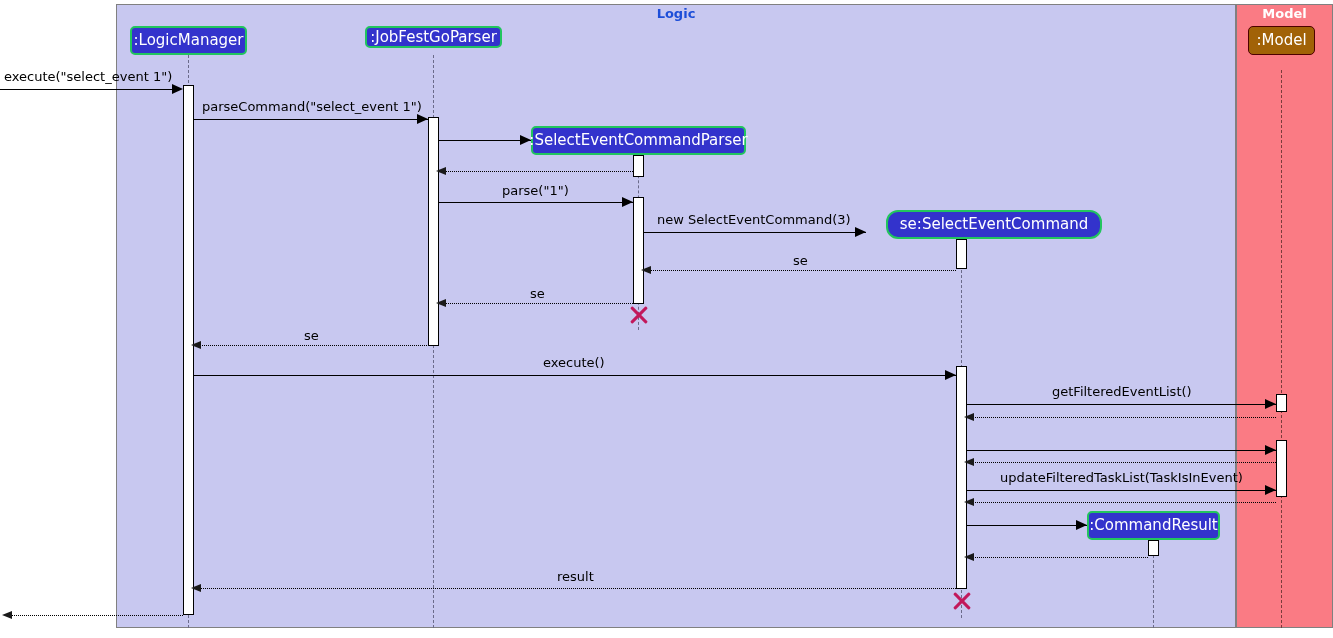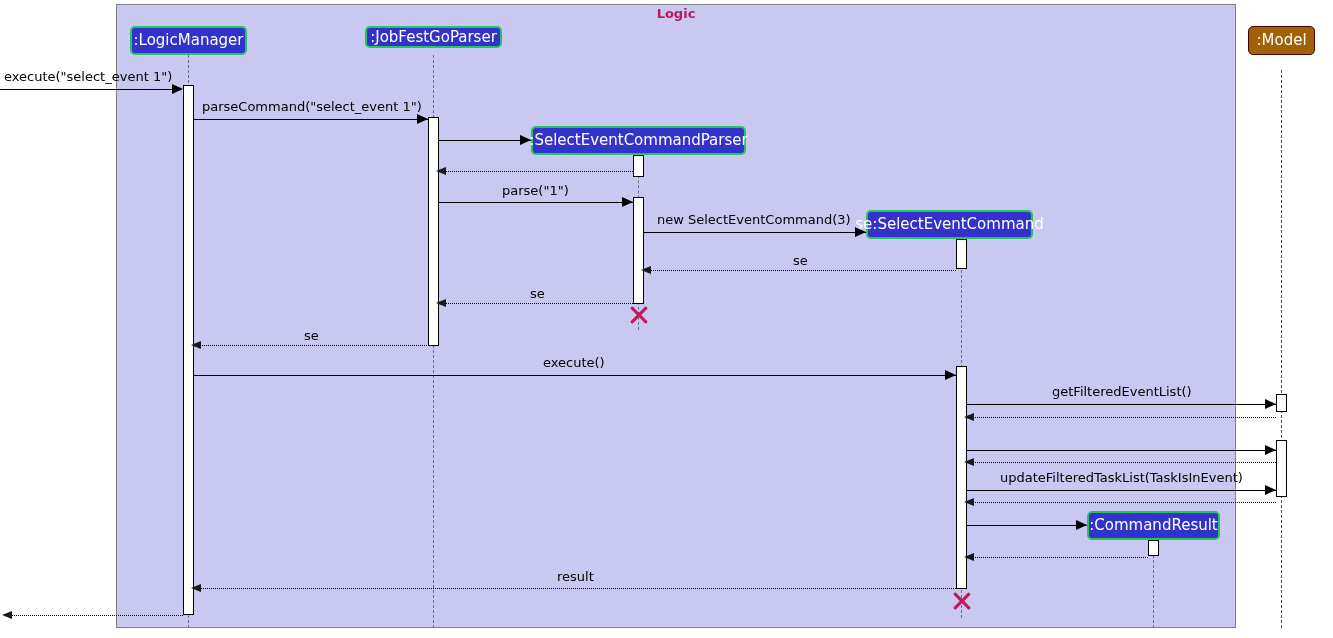--- a/index.html
+++ b/index.html
@@ -29,21 +29,21 @@
     background: #c8c8f0;
   }
   .group-model {
     background: #fa7b84;
   }
   .group-title {
     position: absolute;
     top: 1px;
     width: 100%;
     text-align: center;
-    color: #be185d;
+    color: #1d4ed8;
     font-size: 13px;
     font-weight: bold;
     white-space: nowrap;
   }
   .group-model .group-title {
     color: #ffffff;
   }
 
   
   .participant {
@@ -141,41 +141,44 @@
 </style>
 </head>
 <body>
 
 <div id="diagram">
 
   <div class="group group-logic" style="left:116px; top:4px; width:1120px; height:624px;">
     <div class="group-title">Logic</div>
   </div>
 
+  <div class="group group-model" style="left:1236px; top:4px; width:97px; height:624px;">
+    <div class="group-title">Model</div>
+  </div>
 
   <div class="lifeline" style="left:188px; top:55px; height:573px;"></div>
   <div class="lifeline" style="left:433px; top:55px; height:573px;"></div>
   <div class="lifeline" style="left:638px; top:155px; height:175px;"></div>
   <div class="lifeline" style="left:961px; top:240px; height:378px;"></div>
   <div class="lifeline" style="left:1153px; top:540px; height:88px;"></div>
   <div class="lifeline red" style="left:1281px; top:70px; height:558px;"></div>
 
   <div class="participant blue" style="left:130px; top:26px; width:117px; height:29px;">
     <span>:LogicManager</span>
   </div>
 
   <div class="participant blue" style="left:365px; top:26px; width:137px; height:22px;">
     <span>:JobFestGoParser</span>
   </div>
 
   <div class="participant blue" style="left:531px; top:126px; width:215px; height:29px;">
     <span>:SelectEventCommandParser</span>
   </div>
 
-  <div class="participant blue" style="left:866px; top:210px; width:167px; height:29px;">
+  <div class="participant blue" style="left:886px; top:210px; width:216px; height:29px;border-radius:12px;">
     <span>se:SelectEventCommand</span>
   </div>
 
   <div class="participant blue" style="left:1087px; top:511px; width:133px; height:29px;justify-content:center;">
     <span>:CommandResult</span>
   </div>
 
   <div class="participant red" style="left:1248px; top:26px; width:67px; height:29px;">
     <span>:Model</span>
   </div>

